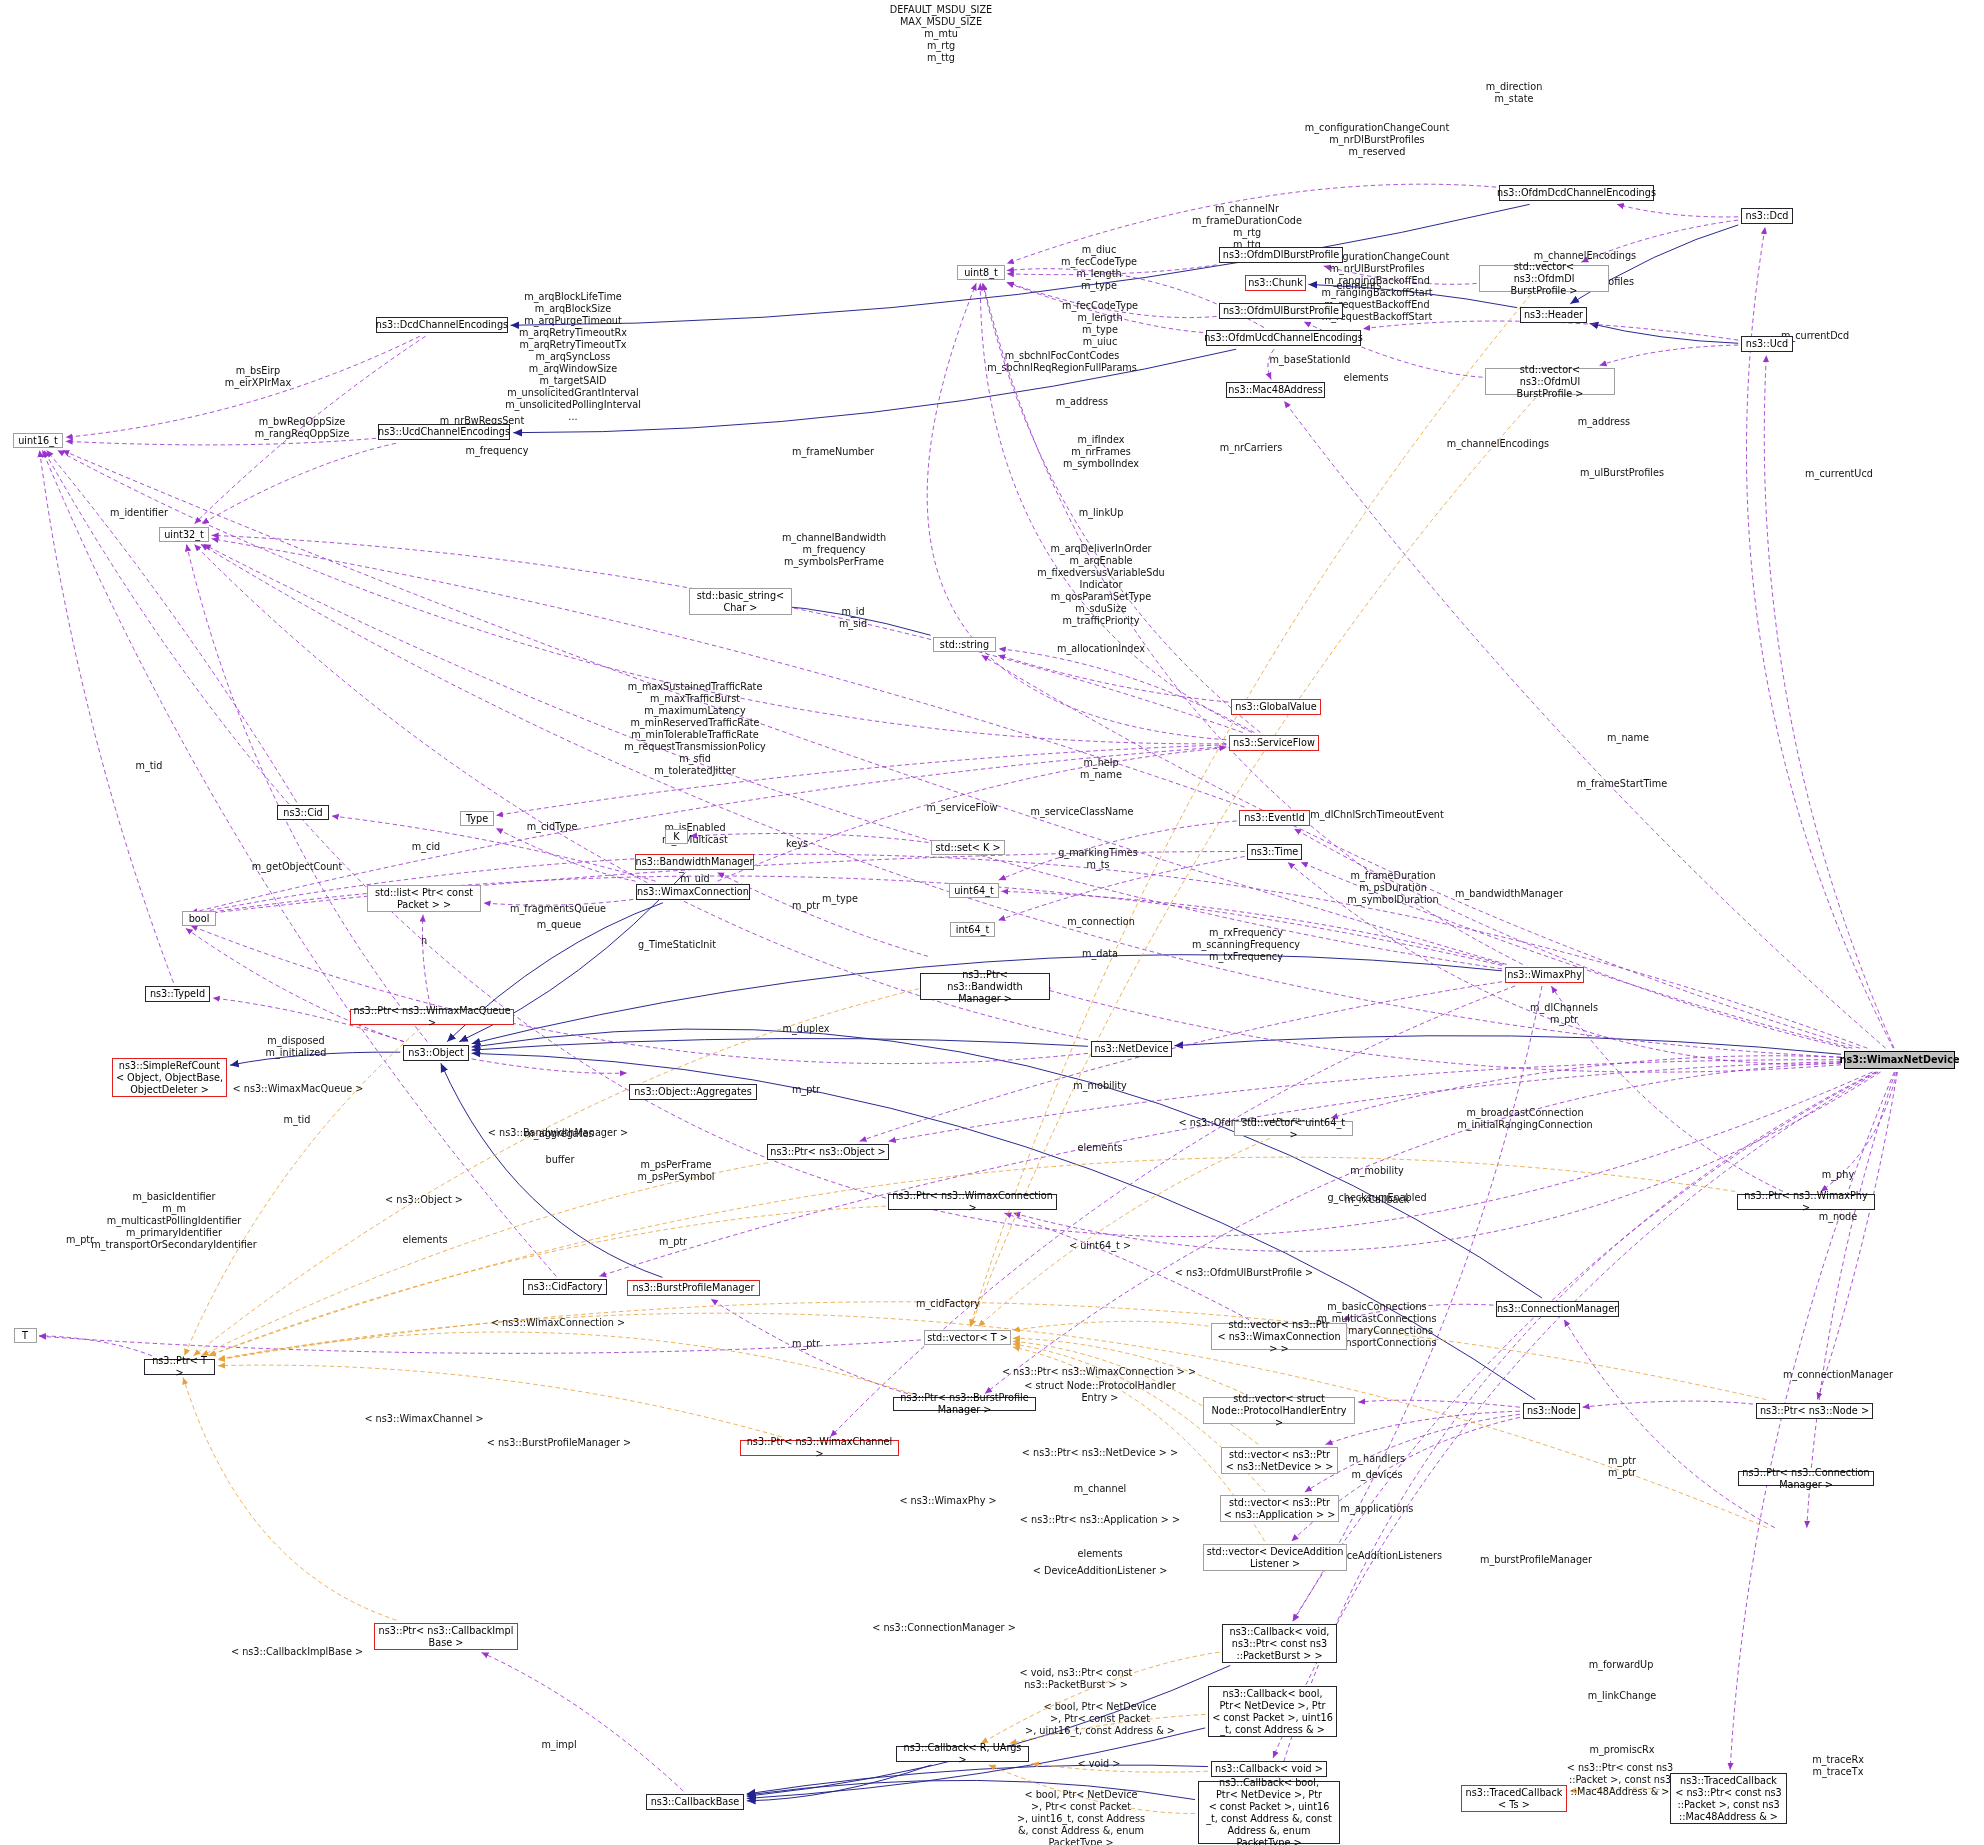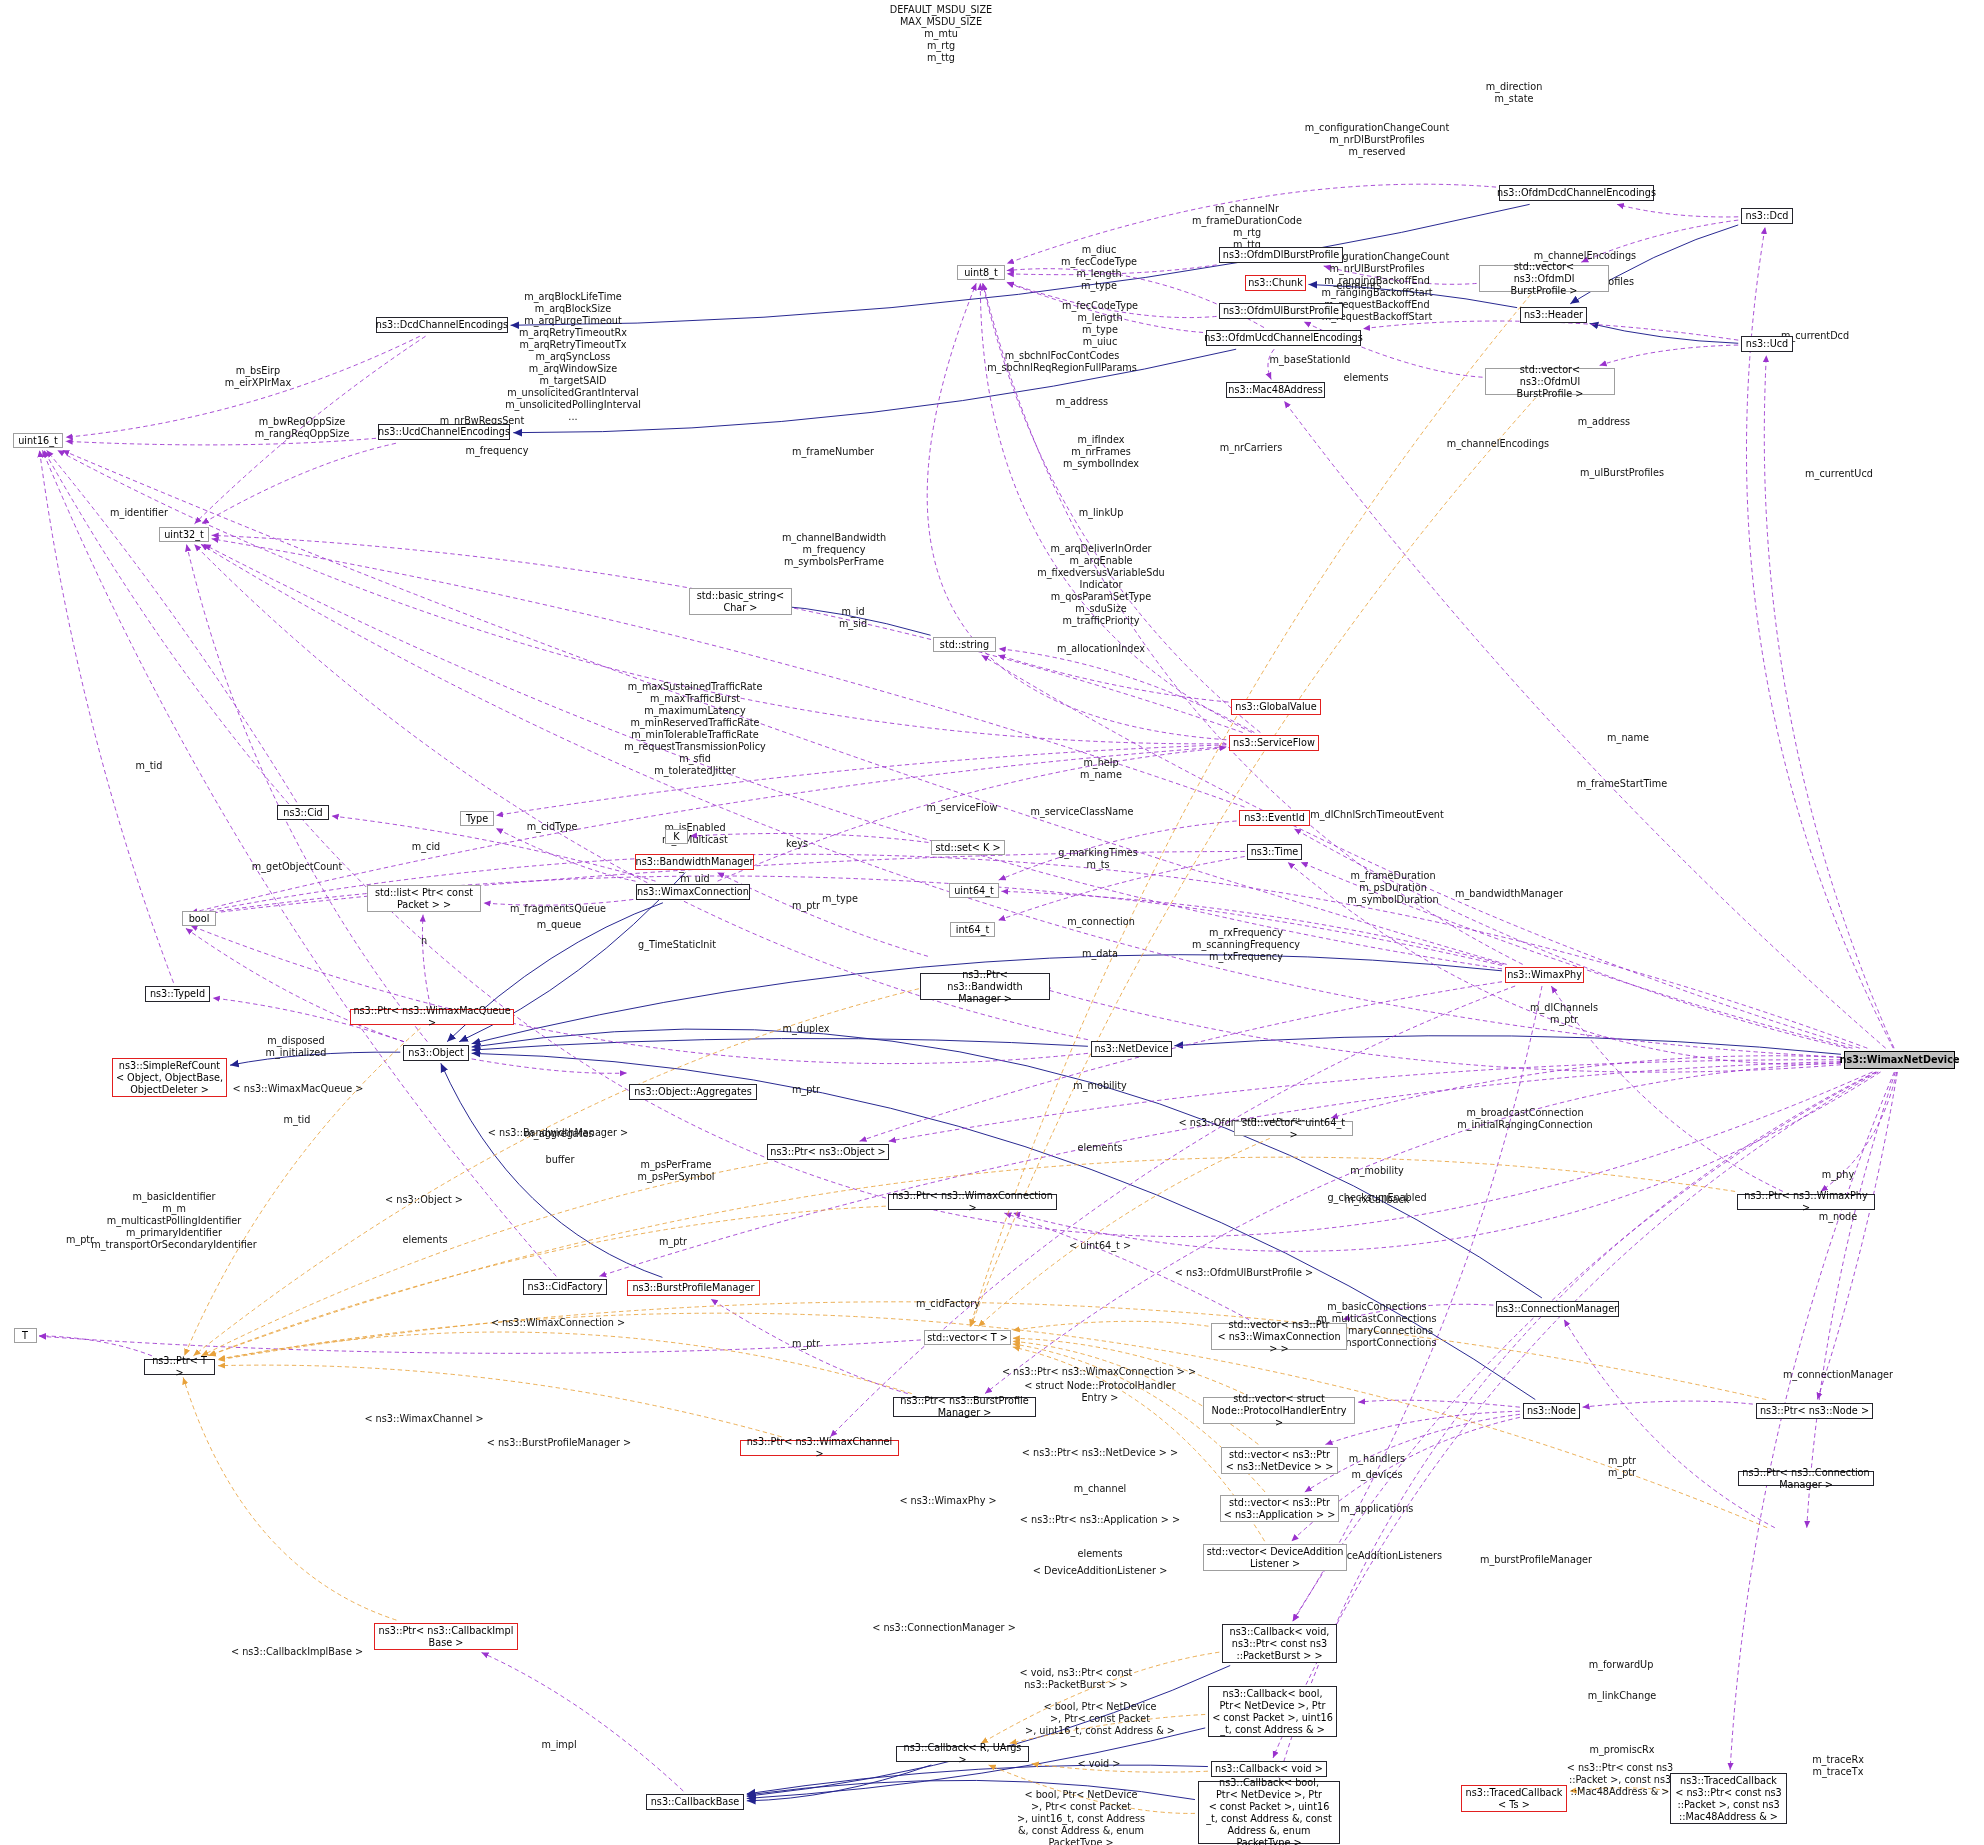--- a/index.html
+++ b/index.html
@@ -223,21 +223,21 @@
       <div class="node n-dark" style="left: 1737px; top: 1194px; width: 138px; height: 16px;">ns3::Ptr&lt; ns3::WimaxPhy &gt;</div>
       <div class="node n-dark" style="left: 523px; top: 1279px; width: 84px; height: 16px;">ns3::CidFactory</div>
       <div class="node n-red" style="left: 627px; top: 1280px; width: 133px; height: 16px;">ns3::BurstProfileManager</div>
       <div class="node n-dark" style="left: 144px; top: 1359px; width: 71px; height: 16px;">ns3::Ptr&lt; T &gt;</div>
       <div class="node n-plain" style="left: 924px; top: 1330px; width: 87px; height: 15px;">std::vector&lt; T &gt;</div>
       <div class="node n-plain" style="left: 1211px; top: 1323px; width: 136px; height: 27px;">std::vector&lt; ns3::Ptr
 &lt; ns3::WimaxConnection &gt; &gt;</div>
       <div class="node n-dark" style="left: 1496px; top: 1301px; width: 123px; height: 16px;">ns3::ConnectionManager</div>
       <div class="node n-dark" style="left: 1523px; top: 1403px; width: 57px; height: 16px;">ns3::Node</div>
       <div class="node n-dark" style="left: 1756px; top: 1403px; width: 117px; height: 16px;">ns3::Ptr&lt; ns3::Node &gt;</div>
-      <div class="node n-dark" style="left: 893px; top: 1397px; width: 143px; height: 20px;">ns3::Ptr&lt; ns3::BurstProfile
+      <div class="node n-dark" style="left: 893px; top: 1397px; width: 143px; height: 14px;">ns3::Ptr&lt; ns3::BurstProfile
 Manager &gt;</div>
       <div class="node n-plain" style="left: 1203px; top: 1397px; width: 152px; height: 27px;">std::vector&lt; struct
 Node::ProtocolHandlerEntry &gt;</div>
       <div class="node n-red" style="left: 740px; top: 1440px; width: 159px; height: 16px;">ns3::Ptr&lt; ns3::WimaxChannel &gt;</div>
       <div class="node n-plain" style="left: 1221px; top: 1447px; width: 117px; height: 27px;">std::vector&lt; ns3::Ptr
 &lt; ns3::NetDevice &gt; &gt;</div>
       <div class="node n-plain" style="left: 1220px; top: 1495px; width: 119px; height: 27px;">std::vector&lt; ns3::Ptr
 &lt; ns3::Application &gt; &gt;</div>
       <div class="node n-plain" style="left: 1203px; top: 1544px; width: 144px; height: 27px;">std::vector&lt; DeviceAddition
 Listener &gt;</div>

